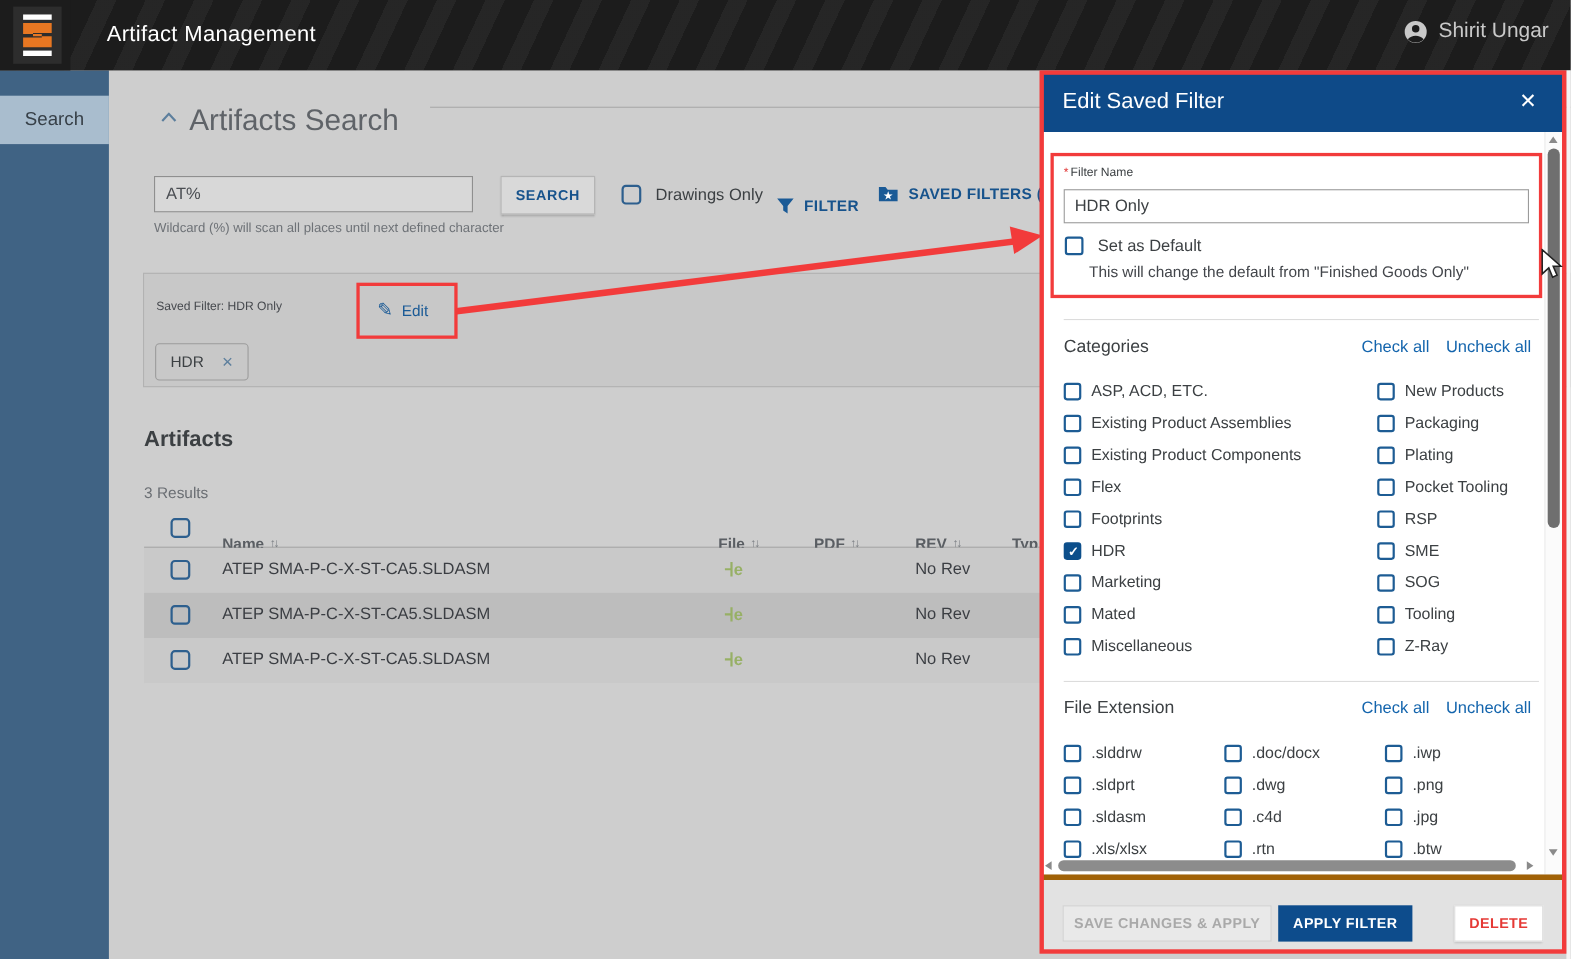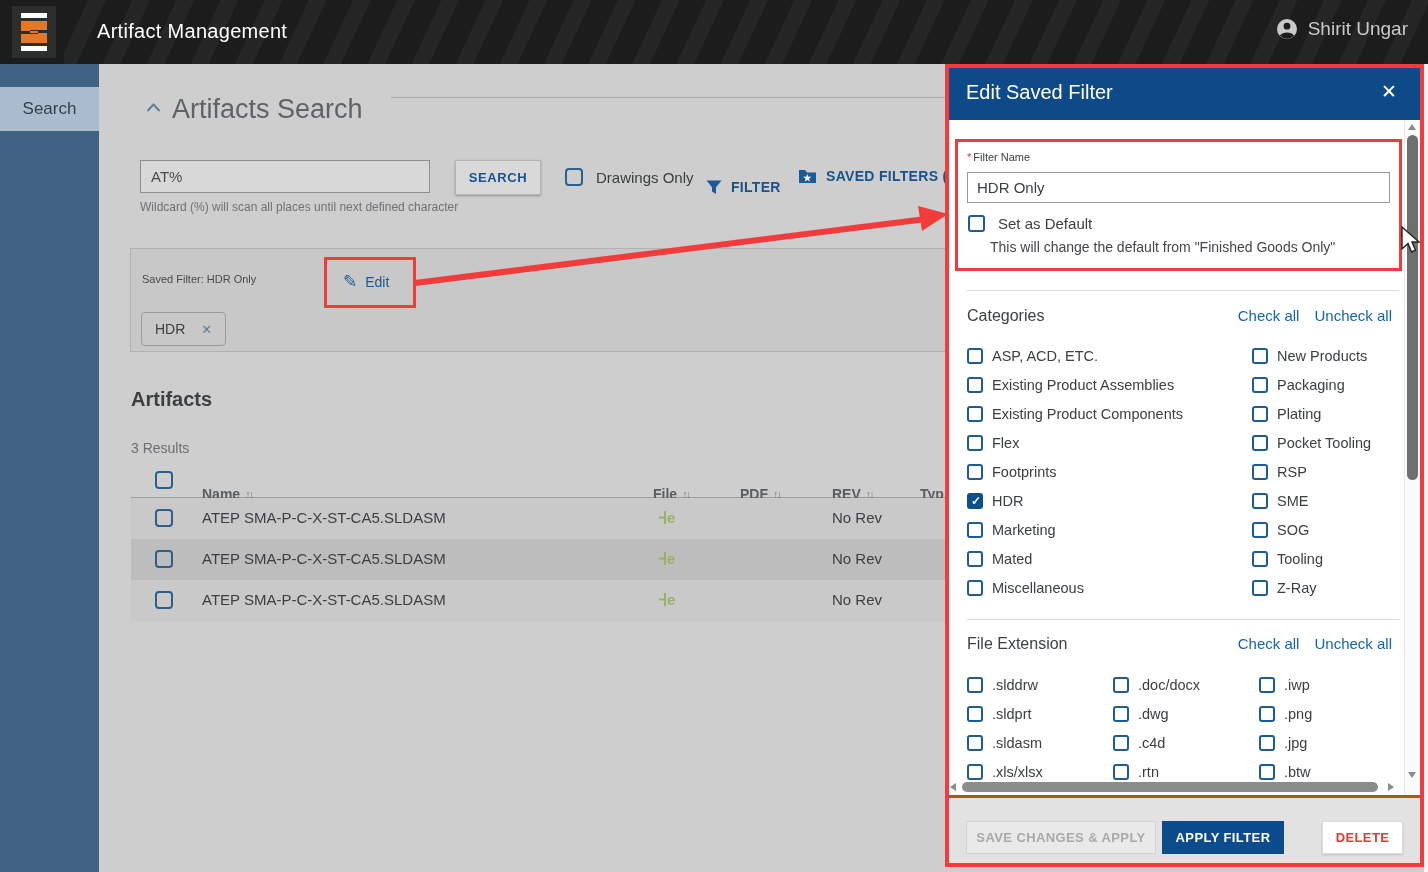--- a/index.html
+++ b/index.html
@@ -71,21 +71,21 @@
   .group-title { font-size:16px; color:#3c4043; flex:1; }
   .linkbtn { font-size:15px; color:#1465ad; cursor:pointer; margin-left:15px; }
   .cbl { display:flex; align-items:center; gap:9px; height:29px; font-size:14.5px; color:#3c4043; cursor:pointer; white-space:nowrap; }
   .cat-col { position:absolute; width:240px; }
   .hsb { position:absolute; left:0; top:713px; width:455px; height:14px; }
   .hsb-thumb { position:absolute; left:14px; top:2px; width:416px; height:10px; background:#8c8c8c; border-radius:5px; }
   .vsb { position:absolute; left:456px; top:53px; width:16px; height:675px; background:#fbfbfb; border-left:1px solid #ececec; }
   .vsb-thumb { position:absolute; left:2px; top:15px; width:11px; height:345px; background:#6f6f6f; border-radius:6px; }
   .tri { width:0; height:0; position:absolute; }
 
-  .panel-foot { position:absolute; left:0; top:728px; width:473px; height:69px; background:#e2e2e2; border-top:3px solid #a16207; }
+  .panel-foot { position:absolute; left:0; top:728px; width:473px; height:69px; background:#e2e2e2; border-top:5px solid #a16207; }
   .pf-btn { position:absolute; top:23px; height:33px; font-size:13px; font-weight:700; letter-spacing:.4px; cursor:pointer; font-family:"Liberation Sans",sans-serif; }
   .pf-save { left:18px; width:190px; background:#e9e9e9; border:1px solid #d2d2d2; color:#a9a9a9; }
   .pf-apply { left:214px; width:122px; background:#0d4c8c; border:none; color:#ffffff; }
   .pf-delete { left:374px; width:81px; background:#ffffff; border:1px solid #dcdcdc; color:#e53935; box-shadow:0 1px 2px rgba(0,0,0,.15); }
 
   
   .anno { position:absolute; border:3px solid #f23b3b; z-index:20; pointer-events:none; }
   .anno-panel { left:945px; top:64px; width:479px; height:803px; border-width:4px; }
   .anno-edit { left:324px; top:257px; width:92px; height:51px; }
   .anno-name { left:955px; top:139px; width:447px; height:132px; }

